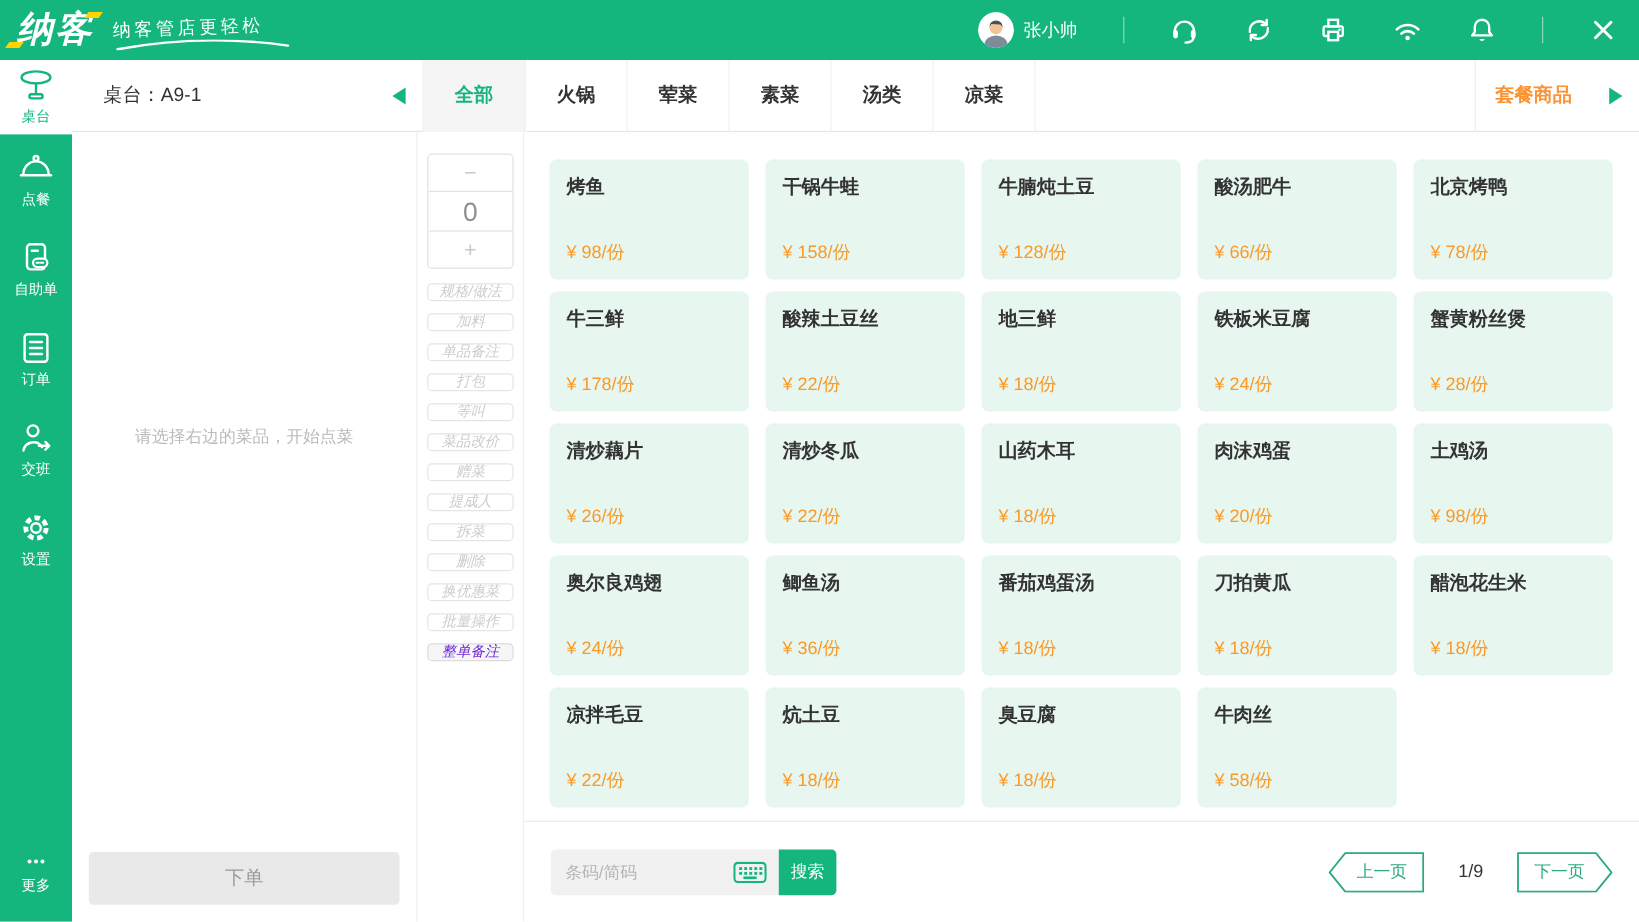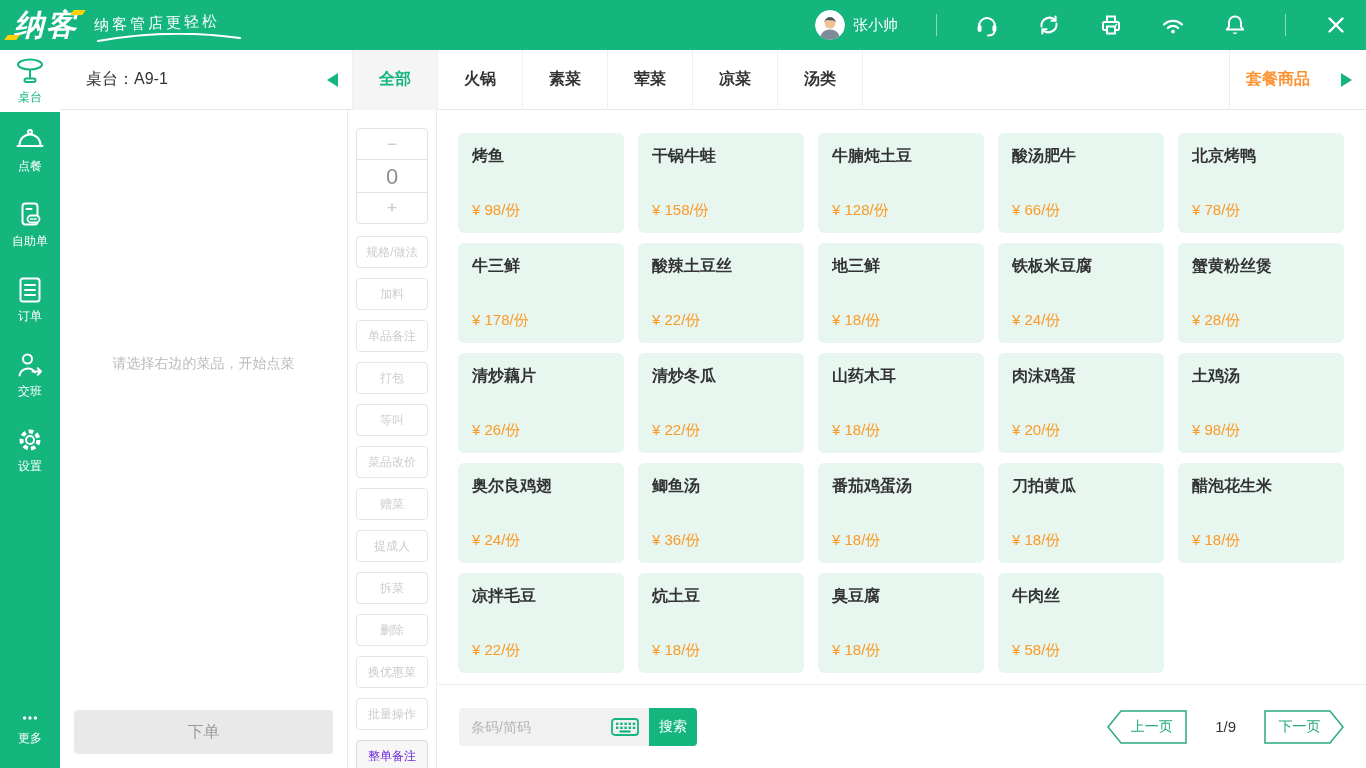--- a/index.html
+++ b/index.html
@@ -72,24 +72,24 @@
   
   .actions { position:absolute; left:348px; top:110px; width:89px; height:658px;
     background:#fff; border-right:1px solid #ececec; display:flex; flex-direction:column;
     align-items:center; padding-top:18px; }
   .stepper { width:72px; border:1px solid #e2e2e2; border-radius:4px; overflow:hidden;
     margin-bottom:12px; flex:none; }
   .stepper-minus,.stepper-plus { height:30px; line-height:30px; text-align:center;
     color:#c9c9c9; font-size:18px; cursor:pointer; }
   .stepper-value { height:34px; line-height:34px; text-align:center; color:#8f8f8f;
     font-size:22px; border-top:1px solid #e2e2e2; border-bottom:1px solid #e2e2e2; }
-  .action-btn { width:72px; height:32px; margin-bottom:10px; border:1px solid #e5e5e5;
+  .action-btn { width:72px; height:15px; margin-bottom:10px; border:1px solid #e5e5e5;
     border-radius:4px; background:#fff; color:#ccc; font-size:12px; display:flex;
     align-items:center; justify-content:center; cursor:pointer; flex:none;
-    white-space:nowrap; }
+    white-space:nowrap;font-style:italic; }
   .action-btn.enabled { color:#6d28d9; background:#f6f6f6; border-color:#dcdcdc; }
 
   
   .menu-area { position:absolute; left:437px; top:110px; width:929px; height:658px;
     background:#fff; }
   .menu-grid { position:absolute; left:21px; top:23px; display:grid;
     grid-template-columns:repeat(5,166px); grid-auto-rows:100px; column-gap:14px;
     row-gap:10px; }
   .dish-card { background:#e7f6ee; border-radius:6px; padding:13px 14px; display:flex;
     flex-direction:column; justify-content:space-between; cursor:pointer; }
@@ -247,24 +247,24 @@
 </div>
 
 <div class="subheader">
   <div class="table-title">桌台：A9-1</div>
   <div class="tab-scroll">
     <i class="tri-left"></i>
   </div>
   <div class="tabs">
     <div class="tab active">全部</div>
     <div class="tab">火锅</div>
+    <div class="tab">荤菜</div>
     <div class="tab">素菜</div>
-    <div class="tab">荤菜</div>
+    <div class="tab">汤类</div>
     <div class="tab">凉菜</div>
-    <div class="tab">汤类</div>
   </div>
   <div class="combo-btn">套餐商品</div>
   <div class="tab-scroll">
     <i class="tri-right"></i>
   </div>
 </div>
 
 <div class="order-panel">
   <div class="empty-hint">请选择右边的菜品，开始点菜</div>
   <button class="submit-btn">下单</button>

